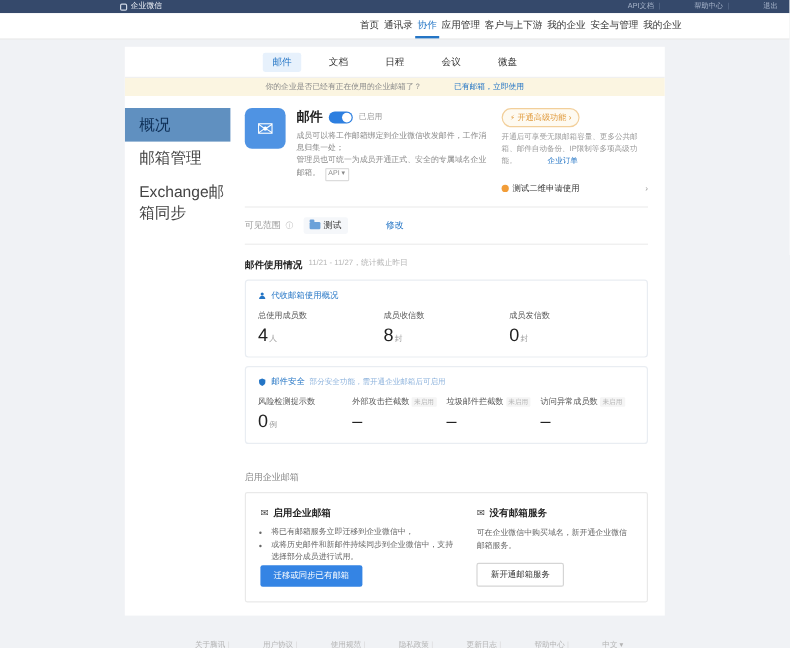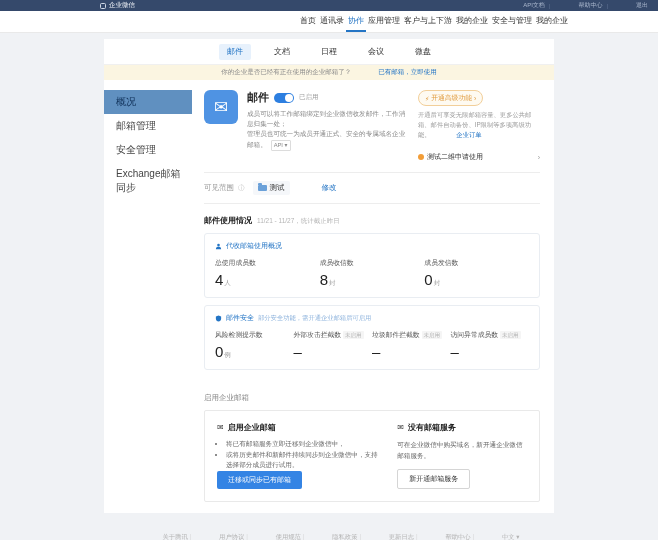--- a/index.html
+++ b/index.html
@@ -30,21 +30,21 @@
   .card { width:450px; height:474px; margin:7px auto 12px; background:#fff; overflow:hidden; }
 
   .tabs { height:26px; display:flex; align-items:center; justify-content:center; gap:15px; border-bottom:1px solid #f0f0f0; }
   .tab { font-size:8px; color:#333; padding:2.5px 8px; border-radius:2px; cursor:pointer; }
   .tab.active { background:#e7f1fc; color:#2475c5; }
 
   .notice { height:15px; background:#fbf5e1; font-size:6.5px; color:#8a8a8a; display:flex; align-items:center; justify-content:center; gap:3px; }
 
   .cbody { display:flex; }
   .sidebar { width:88px; padding-top:10px; flex:none; }
-  .side-item { font-size:10px; color:#444; padding:5px 4px 5px 12px; cursor:pointer; }
+  .side-item { font-size:13px; color:#444; padding:5px 4px 5px 12px; cursor:pointer; }
   .side-item.active { background:#6090c0; color:#0f3058; }
 
   .content { flex:1; padding:10px 14px 0 12px; min-width:0; }
 
   
   .app-header { display:flex; }
   .mail-app-icon { width:34px; height:34px; flex:none; border-radius:6px; background:#4f93e3; color:#fff; font-size:17px; line-height:1; display:flex; align-items:center; justify-content:center; }
   .app-info { flex:1; padding:0 10px 0 9px; min-width:0; }
   .title-row { display:flex; align-items:center; gap:5px; }
   .app-title { font-size:11px; font-weight:bold; color:#222; }
@@ -65,21 +65,21 @@
   
   .vis-row { display:flex; align-items:center; gap:4px; margin-top:10px; padding:8px 0; border-top:1px solid #ededed; border-bottom:1px solid #ededed; font-size:7.5px; }
   .vis-label { color:#999;text-align:center; }
   .info-icon { color:#c0c0c0; font-size:6.5px; }
   .range-tag { display:inline-flex; align-items:center; gap:3px; background:#f5f7fa; padding:2px 5px; border-radius:2px; color:#333; margin-left:4px; }
   .folder-icon { width:9px; height:6px; background:#6ba1d9; border-radius:1px; position:relative; display:inline-block; }
   .folder-icon::before { content:""; position:absolute; top:-2px; left:0; width:4px; height:2px; background:#6ba1d9; border-radius:1px 1px 0 0; }
   .vis-row a { margin-left:4px; font-size:7.5px; }
 
   
-  .usage-head { margin-top:11px; display:flex; align-items:flex-end; gap:5px; }
+  .usage-head { margin-top:11px; display:flex; align-items:flex-start; gap:5px; }
   .usage-title { font-size:8px; color:#222; font-weight:bold; }
   .usage-period { font-size:6.5px; color:#b5b5b5; }
 
   .stat-card { border:1px solid #e9edf2; border-radius:3px; margin-top:7px; padding:7px 10px 9px; }
   .stat-card-head { display:flex; align-items:center; gap:4px; font-size:7px; color:#2475c5; }
   .stat-card-head .ticon { width:7px; height:7px; flex:none; }
   .stat-card-head .ticon svg { display:block; width:100%; height:100%; fill:#2475c5; }
   .stat-head-sub { color:#8fb4dd; font-size:6.3px; }
   .stat-grid { display:flex; margin-top:7px; }
   .stat { flex:1; min-width:0; }
@@ -150,21 +150,20 @@
   <div class="notice">
     <span>你的企业是否已经有正在使用的企业邮箱了？</span>
     <a class="blue">已有邮箱，立即使用</a>
   </div>
 
   <div class="cbody">
 
     <div class="sidebar">
       <div class="side-item active">概况</div>
       <div class="side-item">邮箱管理</div>
-      <div class="side-item">安全管理</div>
       <div class="side-item">Exchange邮箱同步</div>
     </div>
 
     <div class="content">
 
       <div class="app-header">
         <div class="mail-app-icon">✉</div>
         <div class="app-info">
           <div class="title-row">
             <span class="app-title">邮件</span>

